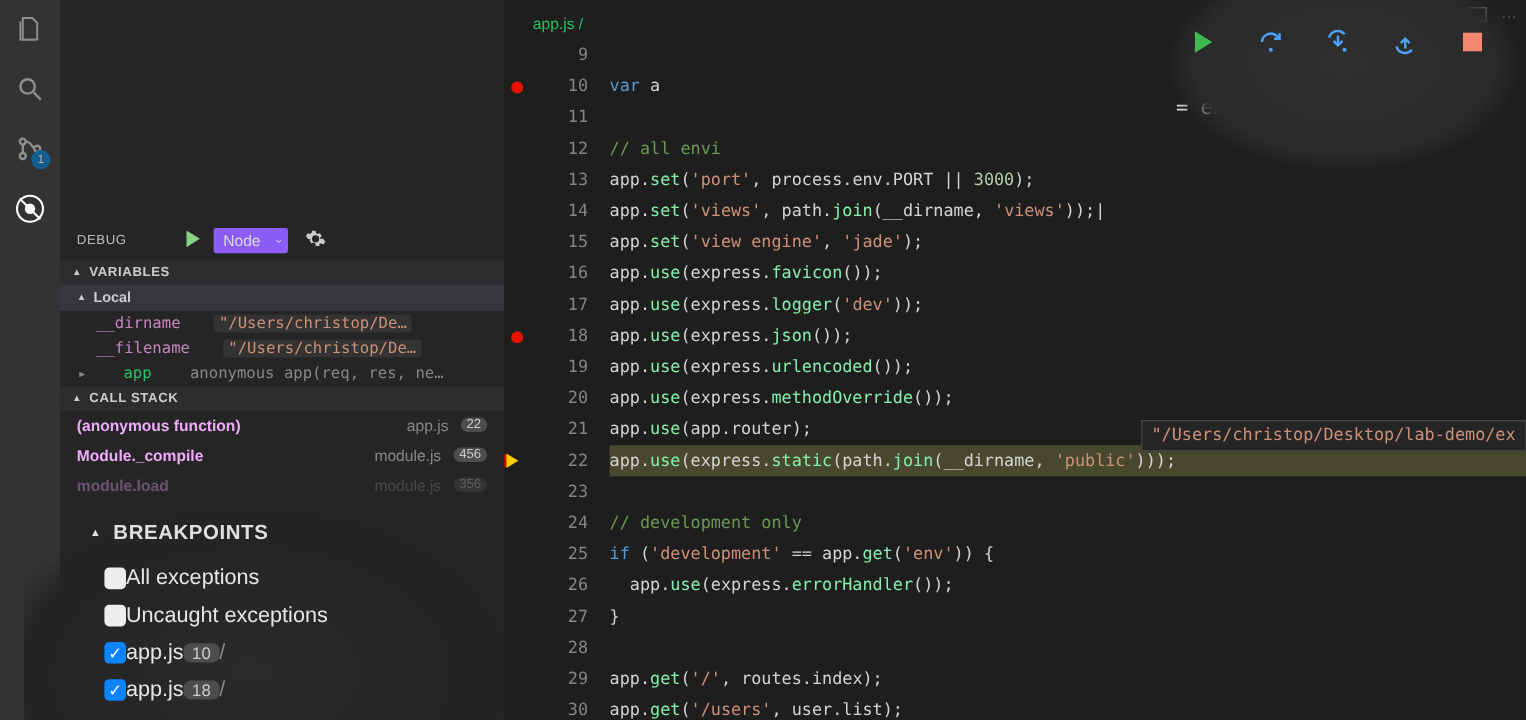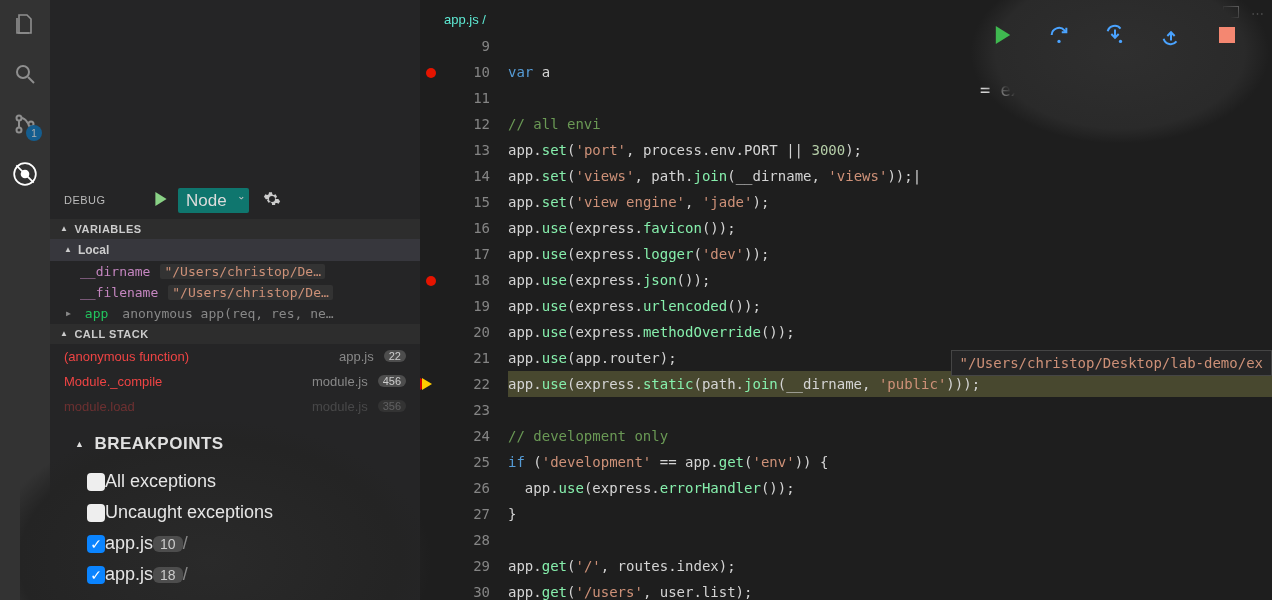--- a/index.html
+++ b/index.html
@@ -57,25 +57,25 @@
   }
   .sidebar-title {
     color: #bbbbbb;
     font-weight: 400;
     letter-spacing: .5px;
     flex: 0 0 auto;
     width: 80px;
   }
   .play-small { color: #89d185; }
   .config-select {
-    background: #0f766e;
+    background: #8b5cf6;
     color: #dcdcdc;
     border: none;
     padding: 3px 22px 3px 8px;
-    font-size: 17px;
+    font-size: 13px;
     border-radius: 2px;
     appearance: none;
     position: relative;
   }
   .select-wrap { position: relative; }
   .select-wrap::after {
     content: "⌃";
     color:#ccc;
     position:absolute; right:4px; top:2px; font-size:10px;
     transform: rotate(180deg);
@@ -101,36 +101,36 @@
     font-size: 12px;
     font-weight:bold;
     display:flex; align-items:center; gap:6px;
   }
   .var-row {
     display:flex;
     align-items:center;
     padding: 3px 10px 3px 30px;
     font-family: Menlo, Consolas, monospace;
     font-size: 13px;
-    gap:10px;
+    gap:28px;
     white-space:nowrap;
     overflow:hidden;
   }
   .var-name { color:#c586c0; }
   .var-val { color:#ce9178; background:#333; padding:0 4px; border-radius:2px;}
   .var-row.app .var-name{color:#22c55e;}
   .var-row.app .var-val{color:#888; background:none;}
 
   .stack-row {
     display:flex; align-items:center;
     padding:5px 14px;
     font-size:13px;
     gap:10px;
   }
-  .stack-row .fn { flex:1; color:#ef4444; }
+  .stack-row .fn { flex:1; color:#f0abfc;font-weight:bold; }
   .stack-row .file { color:#888; }
   .stack-row .ln { background:#4d4d4d; color:#ccc; padding:0 5px; border-radius:6px; font-size:11px;}
 
   .bp-overlay {
     position:absolute;
     left:-30px; bottom:-80px;
     width:420px;
     padding:20px 30px 90px 55px;
     background: radial-gradient(ellipse at 45% 55%, #2a2a2a 0%, #242424 58%, rgba(30,30,30,0) 68%);
     z-index:5;
@@ -158,21 +158,21 @@
     position:relative;
     overflow:hidden;
   }
   .tab-bar{
     height:33px;
     display:flex; align-items:flex-end;
     padding-left:20px;
     font-size:13px;
   }
   .tab{
-    color:#5eead4; padding:6px 4px;
+    color:#22c55e; padding:6px 4px;
   }
   .gutter{
     position:absolute;
     left:0; top:33px;
     width:80px;
     font-family:Menlo,Consolas,monospace;
     font-size:14px;
     color:#858585;
     text-align:right;
   }

